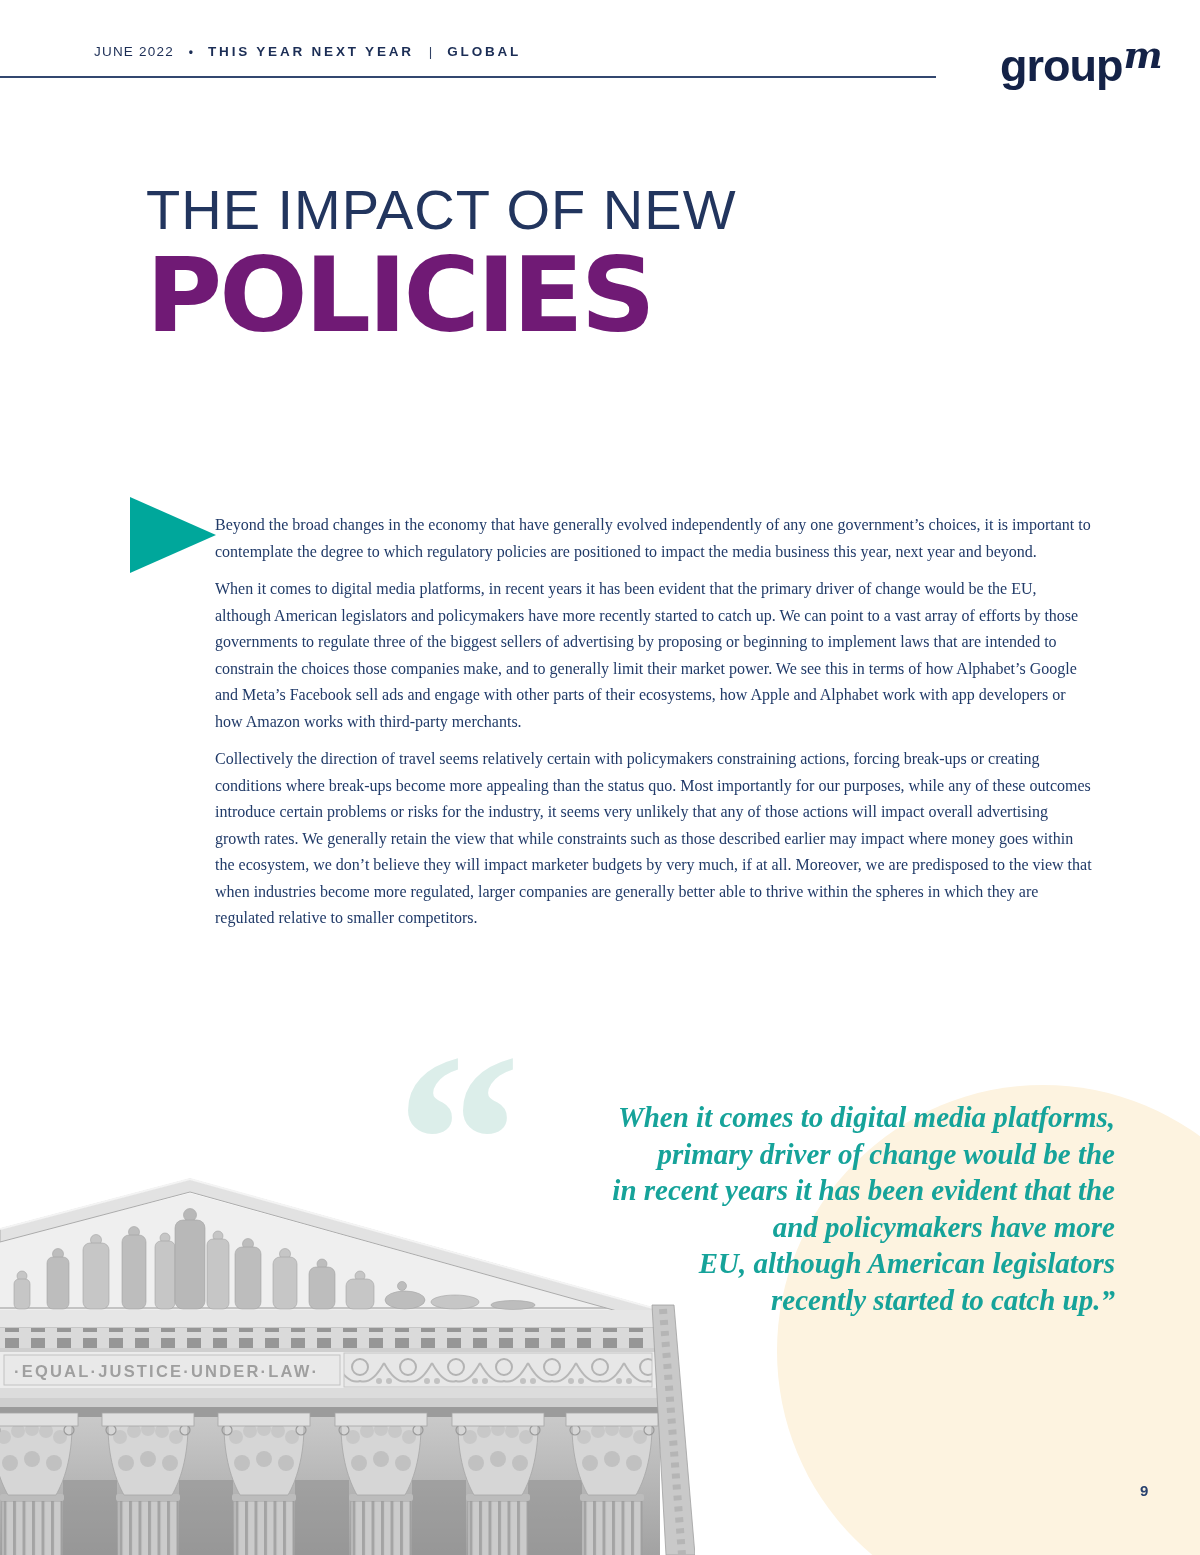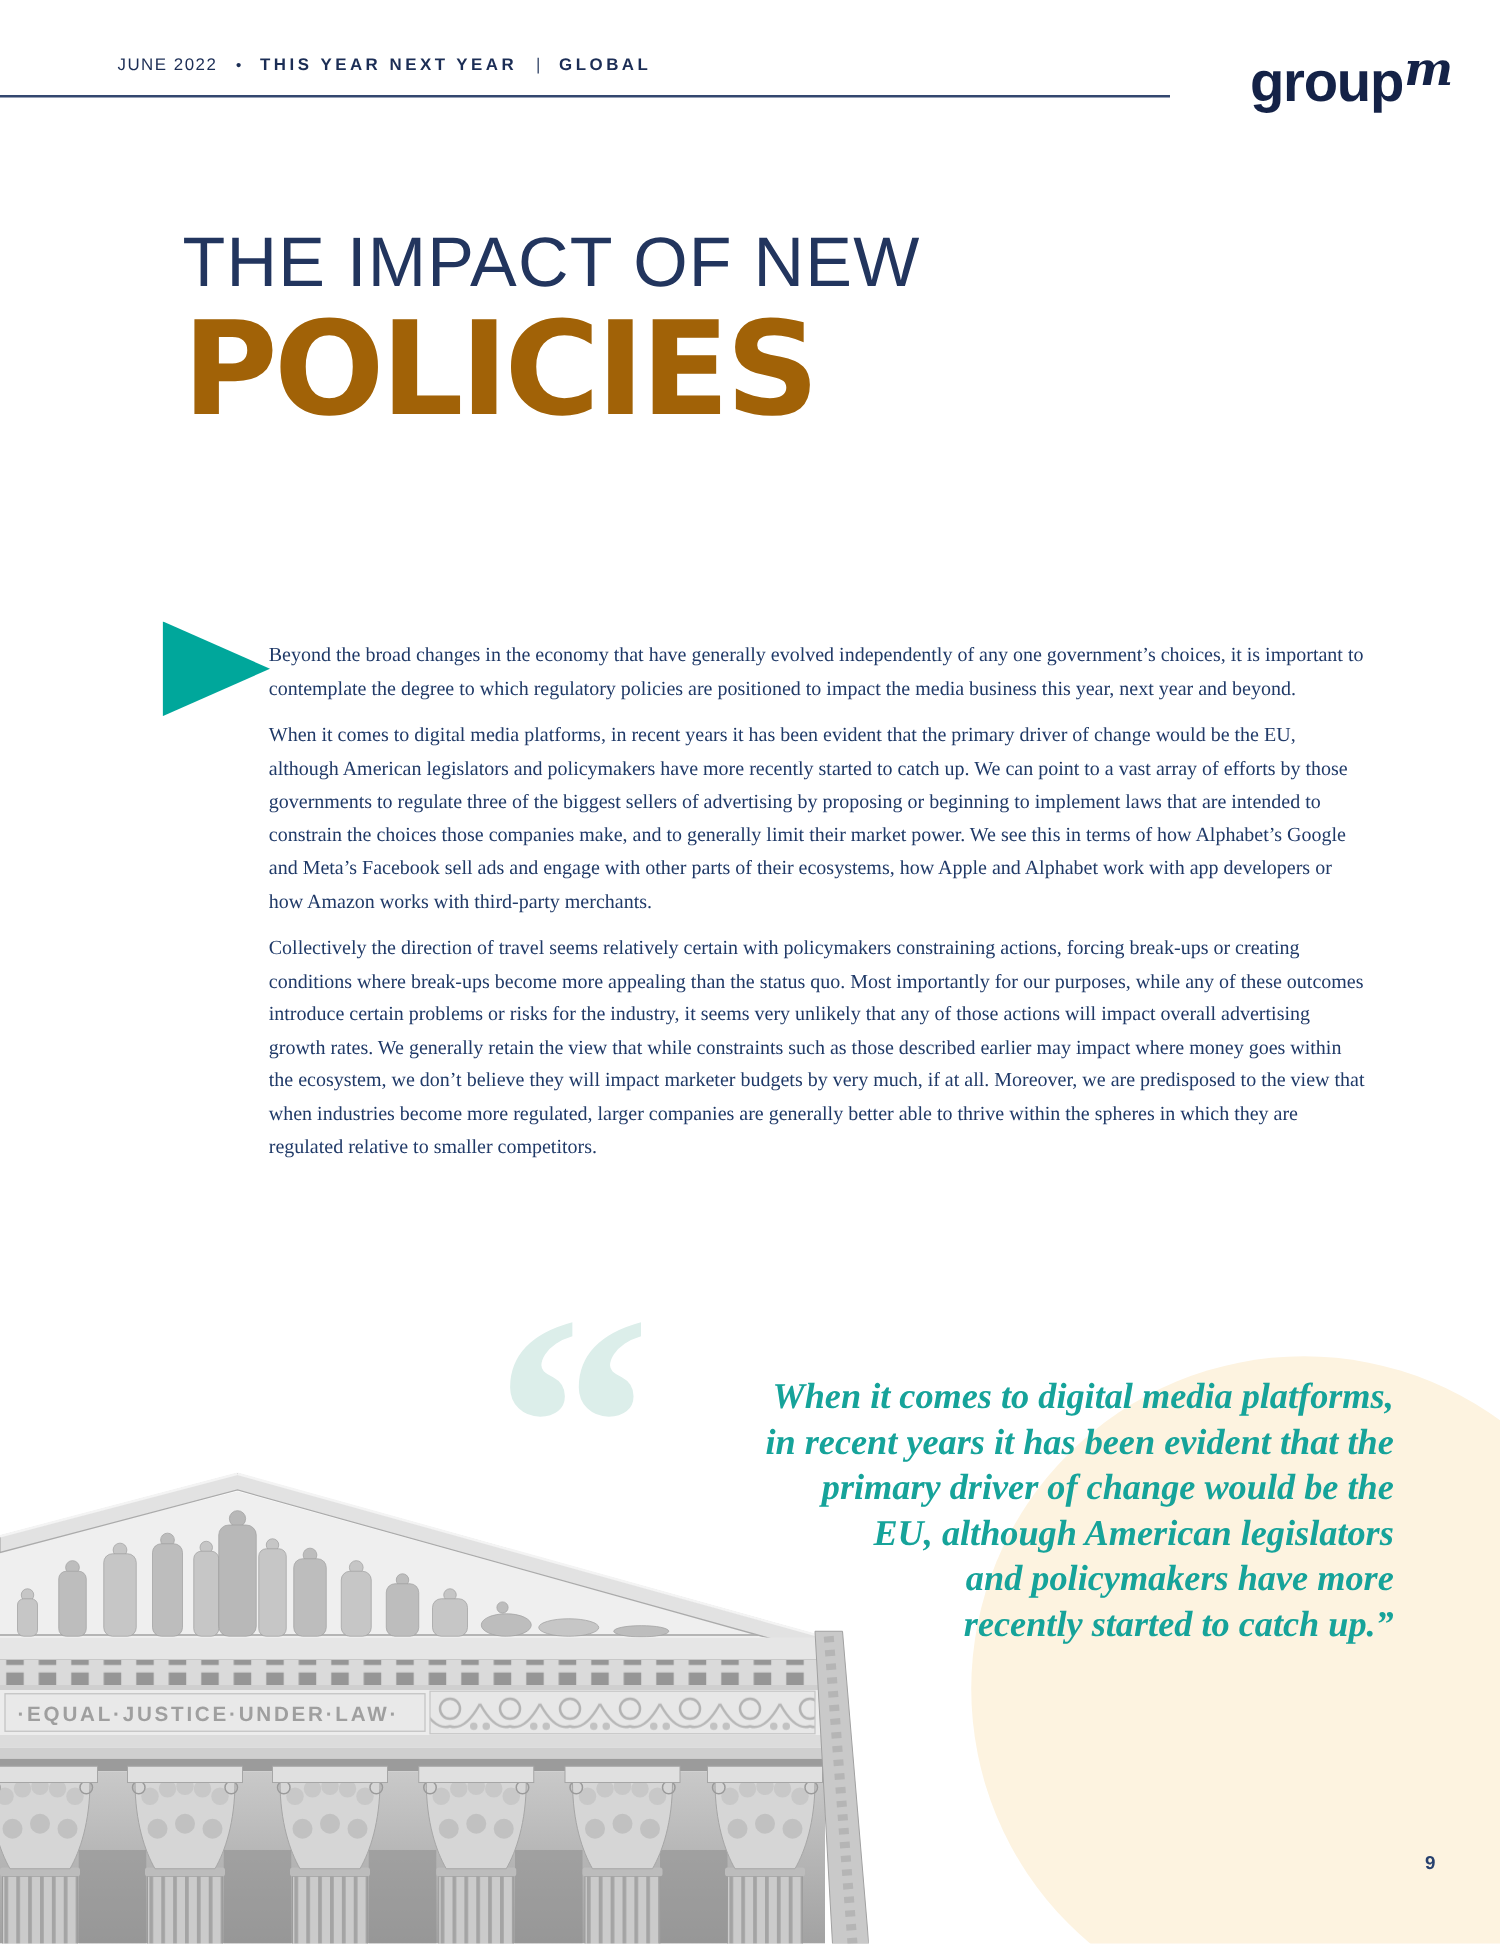--- a/index.html
+++ b/index.html
@@ -29,21 +29,21 @@
 
   
   .title { position:absolute; left:146px; top:168px; color:#1b2d55; z-index:2; white-space:nowrap; }
   .title-thin {
     font-size:56px; font-weight:200; line-height:83px; letter-spacing:1px; color:#22355e;
   }
   .title-bold {
     font-family:"DejaVu Sans", sans-serif; font-size:104px; font-weight:900;
     line-height:104px; letter-spacing:-3px; margin-top:-4px; color:#192a4e;
   }
-  .title-blue { color:#a16207; margin-top:-8px; }
+  .title-blue { color:#701a75; margin-top:-8px; }
 
   
   .marker {
     position:absolute; left:130px; top:497px; width:86px; height:76px;
     background:#00a79b; clip-path:polygon(0 0, 100% 50%, 0 100%); z-index:2;
   }
 
   
   .article { position:absolute; left:215px; top:512px; width:878px; z-index:2; }
   .article p {
@@ -103,24 +103,24 @@
     <p>When it comes to digital media platforms, in recent years it has been evident that the primary driver of change would be the EU, although American legislators and policymakers have more recently started to catch up. We can point to a vast array of efforts by those governments to regulate three of the biggest sellers of advertising by proposing or beginning to implement laws that are intended to constrain the choices those companies make, and to generally limit their market power. We see this in terms of how Alphabet’s Google and Meta’s Facebook sell ads and engage with other parts of their ecosystems, how Apple and Alphabet work with app developers or how Amazon works with third-party merchants.</p>
     <p>Collectively the direction of travel seems relatively certain with policymakers constraining actions, forcing break-ups or creating conditions where break-ups become more appealing than the status quo. Most importantly for our purposes, while any of these outcomes introduce certain problems or risks for the industry, it seems very unlikely that any of those actions will impact overall advertising growth rates. We generally retain the view that while constraints such as those described earlier may impact where money goes within the ecosystem, we don’t believe they will impact marketer budgets by very much, if at all. Moreover, we are predisposed to the view that when industries become more regulated, larger companies are generally better able to thrive within the spheres in which they are regulated relative to smaller competitors.</p>
   </div>
 
   <div class="cream-circle"></div>
 
   <div class="quote-mark">“</div>
 
   <div class="quote">
     <span>When it comes to digital media platforms,</span>
+    <span>primary driver of change would be the</span>
     <span>in recent years it has been evident that the</span>
-    <span>primary driver of change would be the</span>
+    <span>and policymakers have more</span>
     <span>EU, although American legislators</span>
-    <span>and policymakers have more</span>
     <span>recently started to catch up.”</span>
   </div>
 
   <svg class="court" viewBox="0 0 695 380" xmlns="http://www.w3.org/2000/svg">
     <defs>
       <pattern id="dentils" width="26" height="20" patternUnits="userSpaceOnUse">
         <rect width="26" height="20" fill="#dadada"></rect>
         <rect x="5" y="3" width="14" height="14" fill="#969696"></rect>
       </pattern>
       <pattern id="flutes" width="9.5" height="10" patternUnits="userSpaceOnUse">

